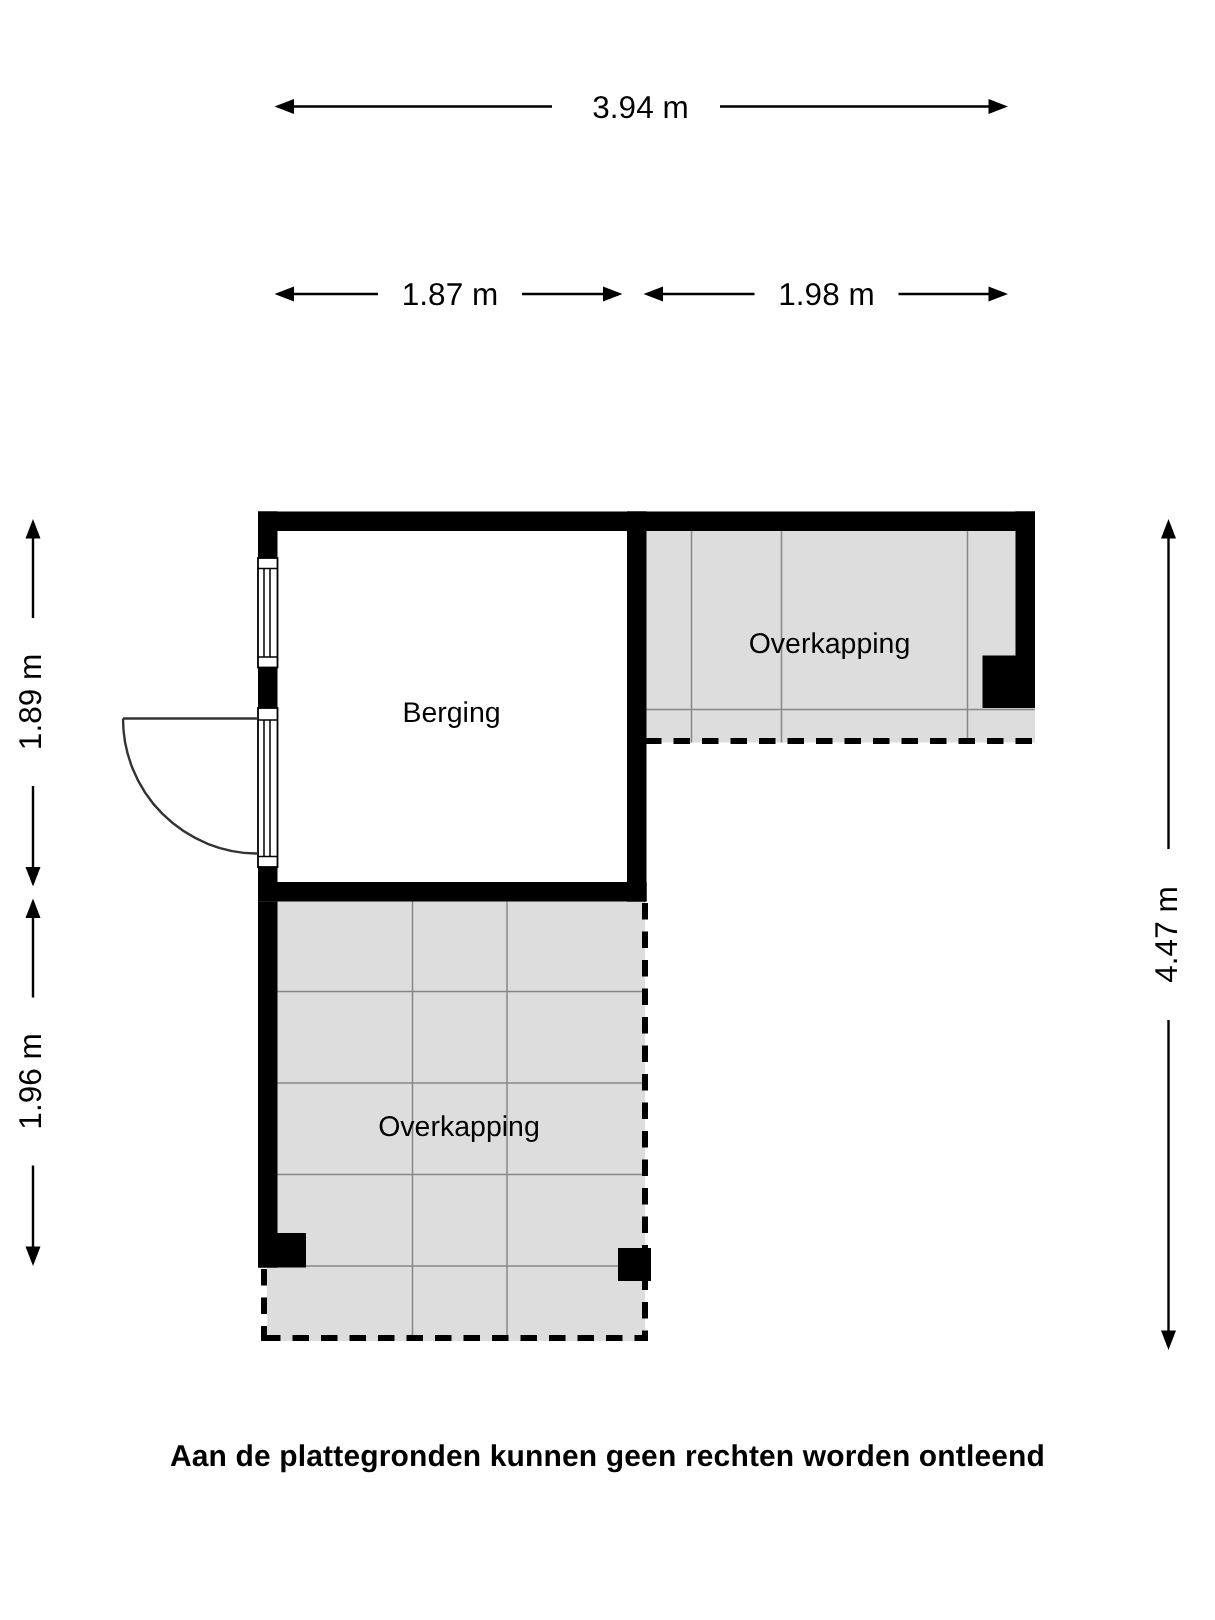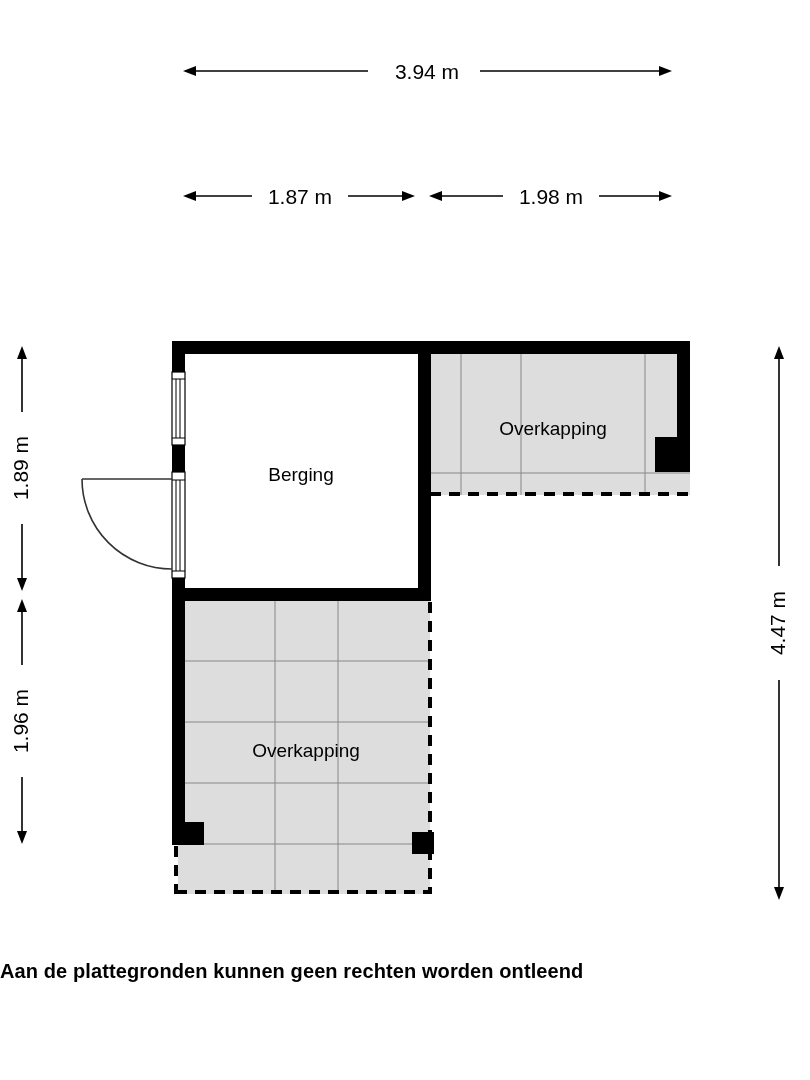--- a/index.html
+++ b/index.html
@@ -45,21 +45,21 @@
     fill: #000000;
     text-anchor: middle;
     dominant-baseline: middle;
   }
 
   .footer-block {
     position: absolute;
     left: 0;
     top: 958px;
     width: 810px;
-    text-align: left;
+    text-align: center;
     font-family: "Liberation Sans", sans-serif;
   }
   .footer-line1 {
     font-size: 20px;
     font-weight: bold;
     color: #000000;
     letter-spacing: 0.1px;
     line-height: 26px;
   }
   .footer-line2 {

